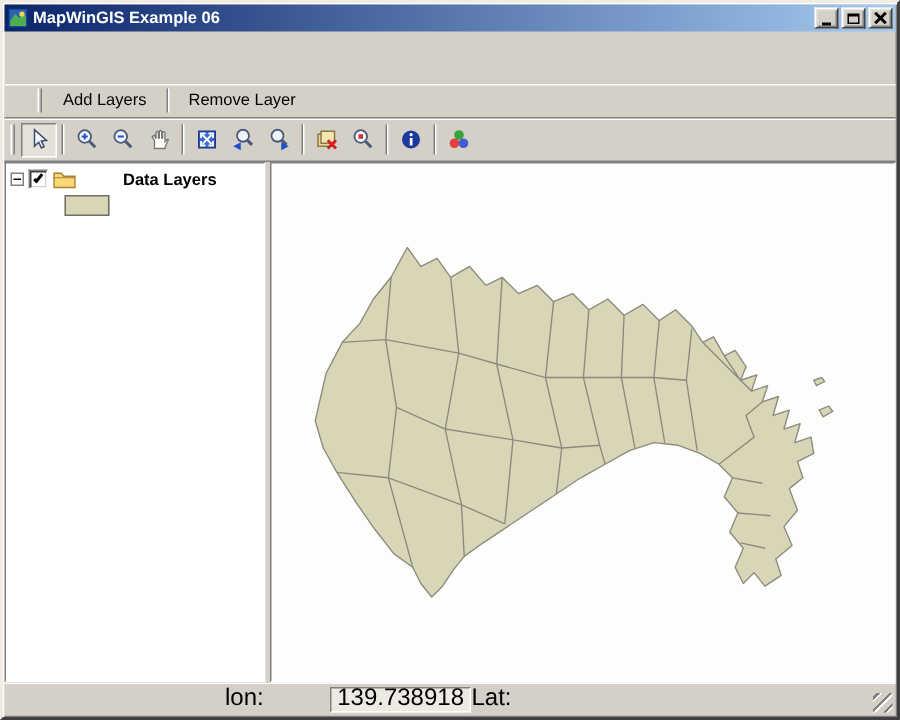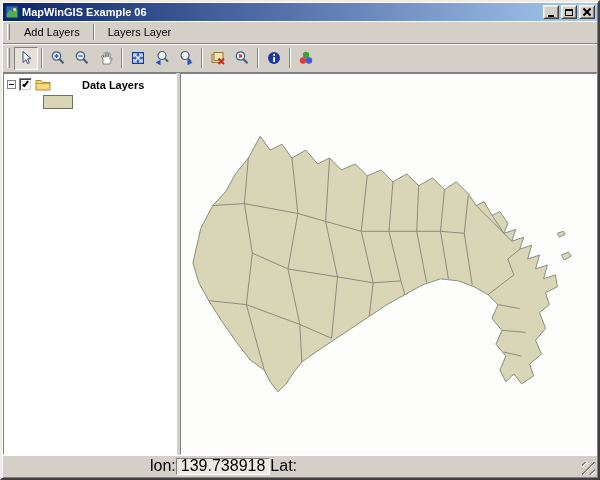--- a/index.html
+++ b/index.html
@@ -34,21 +34,21 @@
   .glyph-close::before,.glyph-close::after{
     content:"";position:absolute;left:3px;top:-1px;width:2px;height:10px;background:#000;
   }
   .glyph-close::before{transform:rotate(45deg);}
   .glyph-close::after{transform:rotate(-45deg);}
   
   .menubar,.toolbar{
     background:var(--chrome);display:flex;align-items:center;
     border-bottom:1px solid #808080;box-shadow:inset 0 1px 0 #fff;
   }
-  .menubar{height:23px;flex:0 0 23px;padding:1px 2px;}
+  .menubar{height:23px;flex:0 0 23px;padding:1px 20px;margin-top:35px;}
   .toolbar{height:29px;flex:0 0 29px;padding:1px 2px;}
   .grip{width:3px;height:16px;margin:0 4px 0 2px;border-left:1px solid #fff;border-right:1px solid #808080;}
   .toolbar .grip{height:20px;}
   .menu-item{
     background:transparent;border:1px solid transparent;font-family:inherit;
     font-size:11px;padding:2px 9px;cursor:default;color:#000;
   }
   .vsep{width:2px;height:16px;margin:0 3px;border-left:1px solid #808080;border-right:1px solid #fff;}
   .toolbar .vsep{height:20px;}
   .tool-btn{
@@ -91,21 +91,21 @@
   .legend-swatch{width:30px;height:14px;background:var(--map-fill);border:1px solid #6f6f64;}
   
   .statusbar{
     height:22px;flex:0 0 22px;background:var(--chrome);display:flex;align-items:center;
     gap:0;padding:2px 2px 2px 3px;font-size:16px;box-shadow:inset 0 1px 0 #fff;
   }
   .status-spacer{width:144px;flex:0 0 144px;}
   .status-label{white-space:nowrap;}
   .status-field{
     background:#eceae3;border:1px solid;border-color:#808080 #fff #fff #808080;
-    padding:1px 4px;min-width:72px;height:17px;display:inline-flex;align-items:center;
+    padding:1px 4px;min-width:72px;height:17px;display:inline-flex;align-items:center;margin-left:44px;
   }
   .resize-grip{
     margin-left:auto;width:13px;height:13px;align-self:flex-end;
     background:repeating-linear-gradient(-45deg,transparent 0 2px,#fff 2px 3px,#808080 3px 4.5px,transparent 4.5px 6px);
   }
 </style>
 </head>
 <body>
 
 <div class="window">
@@ -129,21 +129,21 @@
       <button class="win-btn">
           <span class="glyph-close"></span>
         </button>
     </span>
   </div>
 
   <div class="menubar">
     <span class="grip"></span>
     <button class="menu-item">Add Layers</button>
     <span class="vsep"></span>
-    <button class="menu-item">Layers Layer</button>
+    <button class="menu-item">Remove Layer</button>
   </div>
 
   <div class="toolbar">
     <span class="grip"></span>
 
     <button class="tool-btn pressed">
       <svg viewBox="0 0 16 16">
         <path d="M5 1.5 L5 12.5 L7.8 9.8 L9.6 13.6 L11.4 12.7 L9.6 9 L13 8.6 Z" fill="#f4f6ff" stroke="#3a4a6a" stroke-width="1"></path>
       </svg>
     </button>

